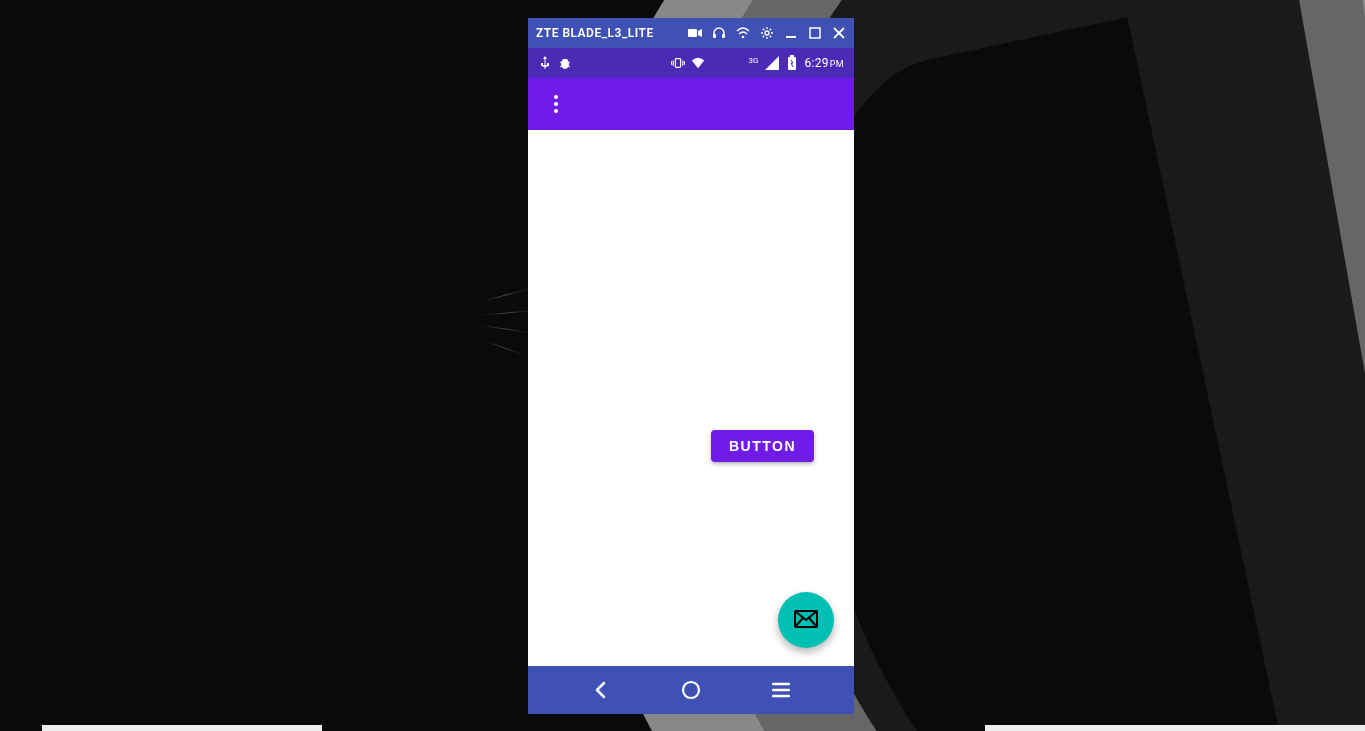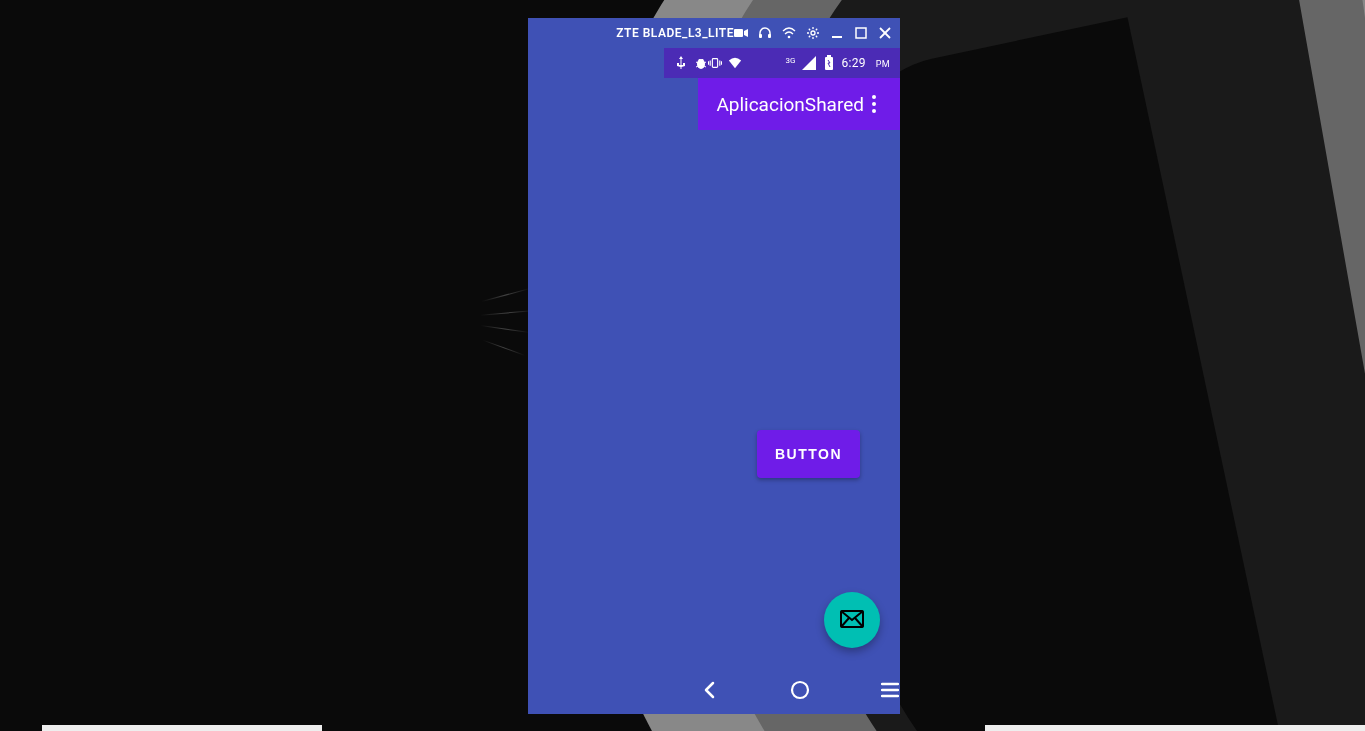--- a/index.html
+++ b/index.html
@@ -65,26 +65,25 @@
     .whisker-1 { top: 288px; width: 50px; transform: rotate(-15deg); }
     .whisker-2 { top: 310px; width: 55px; transform: rotate(-5deg); }
     .whisker-3 { top: 332px; width: 50px; transform: rotate(8deg); }
     .whisker-4 { top: 355px; width: 45px; transform: rotate(20deg); }
     
     
     .emulator {
       position: absolute;
       left: 528px;
       top: 18px;
-      width: 372px;
+      width: 326px;
       height: 696px;
       background: #3f51b5;
       display: flex;
       flex-direction: column;
-      align-items: flex-end;
     }
     
     
     .emulator-titlebar {
       height: 30px;
       background: #3f51b5;
       display: flex;
       align-items: center;
       padding: 0 8px;
       color: #fff;
@@ -132,21 +131,21 @@
       display: flex;
       align-items: center;
       justify-content: center;
     }
     .status-time {
       font-size: 12px;
       letter-spacing: 0.3px;
     }
     .status-time .pm {
       font-size: 9px;
-      margin-left: 10px;
+      margin-left: 1px;
     }
     .sig-3g {
       font-size: 8px;
       position: relative;
       top: -3px;
       margin-left: 38px;
     }
     
     
     .app-bar {
@@ -183,21 +182,21 @@
       background: #fff;
       position: relative;
     }
     .material-button {
       position: absolute;
       right: 40px;
       top: 300px;
       background: #6f1ce8;
       color: #fff;
       border: none;
-      padding: 16px 18px;
+      padding: 8px 18px;
       border-radius: 4px;
       font-size: 14px;
       font-weight: 600;
       letter-spacing: 1.5px;
       box-shadow: 0 2px 4px rgba(0,0,0,0.3);
       cursor: pointer;
     }
     .fab {
       position: absolute;
       right: 20px;
@@ -365,21 +364,20 @@
             <path d="M4 5 L6 8 L4 8 L6 12" fill="none" stroke="#4b2bb5" stroke-width="1"></path>
           </svg>
       </span>
       <span class="status-time">
         <span>6:29</span><span class="pm">PM</span>
       </span>
     </div>
   </div>
 
   <div class="app-bar">
-    <span class="app-title">AplicacionShared</span>
     <div class="overflow-menu">
       <div class="overflow-dot"></div>
       <div class="overflow-dot"></div>
       <div class="overflow-dot"></div>
     </div>
   </div>
 
   <div class="app-content">
     <button class="material-button">BUTTON</button>
     <button class="fab">

